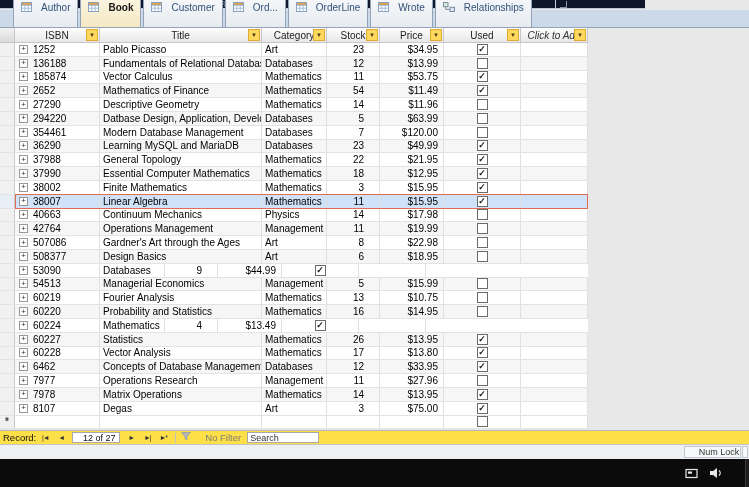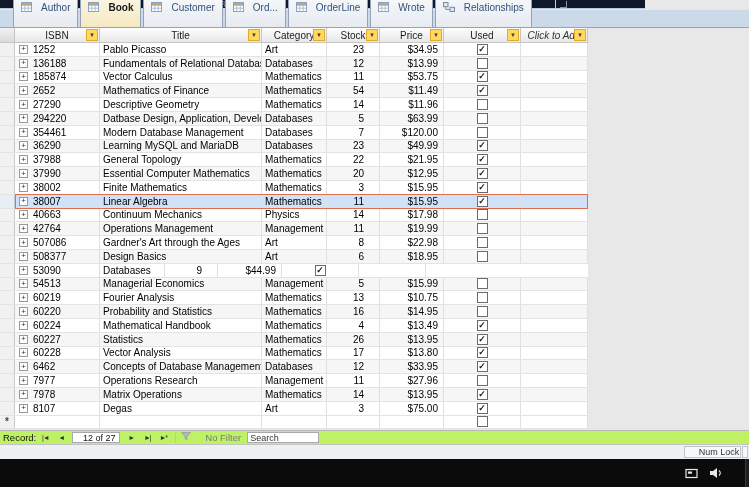--- a/index.html
+++ b/index.html
@@ -66,21 +66,21 @@
   .cb.checked::after{content:"✓";font-size:9px;font-weight:bold;color:#1a1a1a;line-height:1;}
 
   .drow.selected{position:relative;}
   .drow.selected .cell{background:#cfe2f7;}
   .drow.selected .cell.c-sel{background:#e8eef5;}
   .drow.selected::after{content:"";position:absolute;left:15px;top:-1px;right:0;bottom:-1px;
                         border:1px solid #df6e50;pointer-events:none;z-index:2;}
   .newrow .cell.c-sel{font-weight:bold;}
 
   
-  .recnav{position:absolute;top:430px;left:0;width:749px;height:14px;background:#bef264;
+  .recnav{position:absolute;top:430px;left:0;width:749px;height:14px;background:#fde047;
           border-top:1px solid #b8b8b8;box-sizing:border-box;display:flex;align-items:center;
           font-size:9.5px;color:#111;padding-left:3px;gap:2px;}
   .navbtn{width:14px;height:11px;display:flex;align-items:center;justify-content:center;
           font-size:7px;color:#333;letter-spacing:-1px;cursor:default;}
   .posbox{width:48px;height:11px;background:#fff;border:1px solid #a9a9a9;box-sizing:border-box;
           display:flex;align-items:center;justify-content:center;font-size:9px;margin:0 2px;padding-left:6px;}
   .vsep{width:1px;height:10px;background:#c0c0c0;margin:0 3px;}
   .filterchip{display:flex;align-items:center;gap:14px;color:#7a7a7a;font-size:9.5px;}
   .searchbox{width:72px;height:11px;border:1px solid #a9a9a9;font-size:9px;padding:0 2px;
              margin-left:4px;font-family:inherit;box-sizing:border-box;background:#fff;}
@@ -373,21 +373,21 @@
           <div class="cell c-add"></div>
         </div>
         <div class="drow alt">
           <div class="cell c-sel"></div>
           <div class="cell c-isbn">
             <span class="expand">+</span>
             <span>37990</span>
           </div>
           <div class="cell c-title">Essential Computer Mathematics</div>
           <div class="cell c-cat">Mathematics</div>
-          <div class="cell c-stock num">20</div>
+          <div class="cell c-stock num">18</div>
           <div class="cell c-price num">$12.95</div>
           <div class="cell c-used">
             <span class="cb checked"></span>
           </div>
           <div class="cell c-add"></div>
         </div>
         <div class="drow">
           <div class="cell c-sel"></div>
           <div class="cell c-isbn">
             <span class="expand">+</span>
@@ -535,21 +535,20 @@
             <span class="cb"></span>
           </div>
           <div class="cell c-add"></div>
         </div>
         <div class="drow">
           <div class="cell c-sel"></div>
           <div class="cell c-isbn">
             <span class="expand">+</span>
             <span>60224</span>
           </div>
-          <div class="cell c-title">Mathematical Handbook</div>
           <div class="cell c-cat">Mathematics</div>
           <div class="cell c-stock num">4</div>
           <div class="cell c-price num">$13.49</div>
           <div class="cell c-used">
             <span class="cb checked"></span>
           </div>
           <div class="cell c-add"></div>
         </div>
         <div class="drow alt">
           <div class="cell c-sel"></div>

